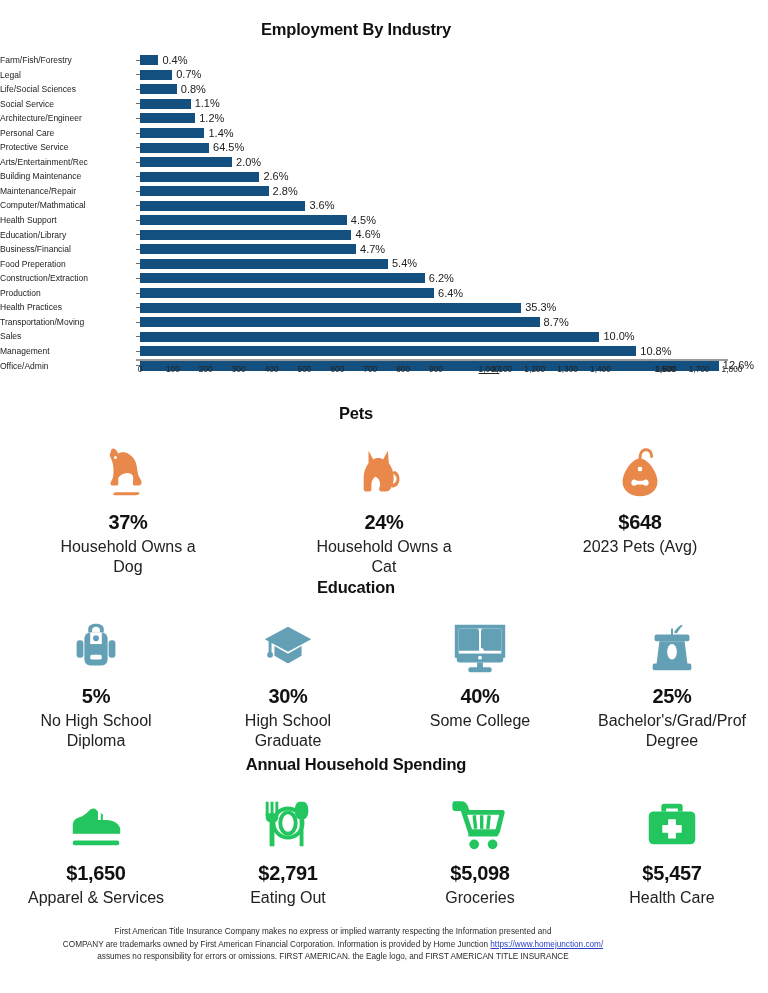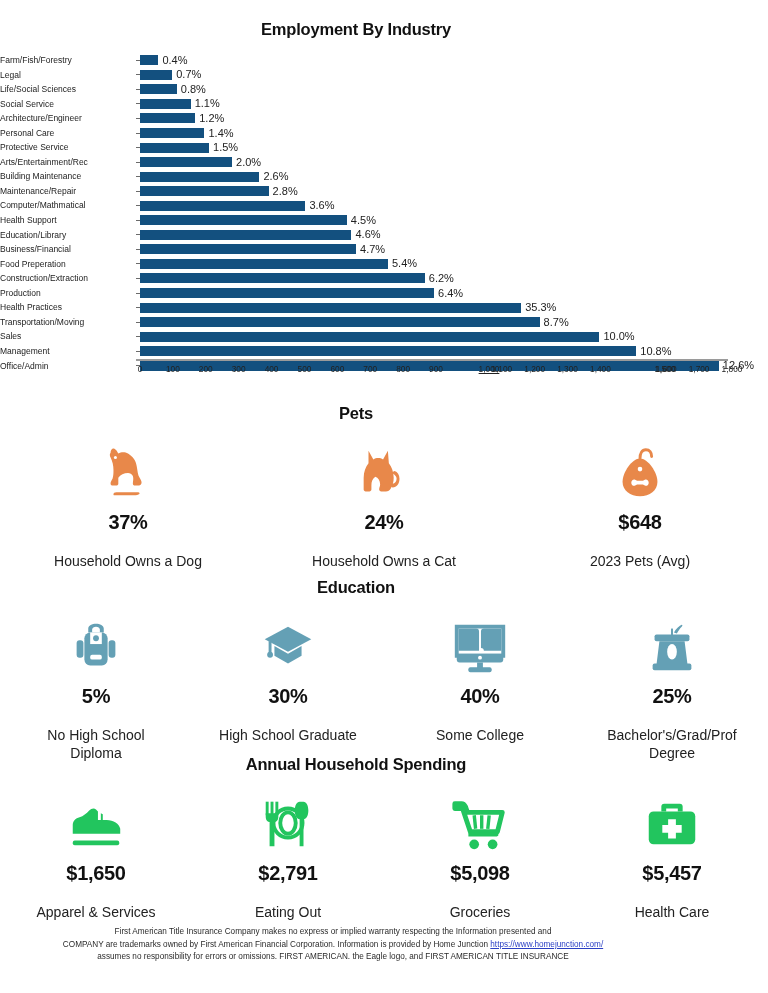--- a/index.html
+++ b/index.html
@@ -48,21 +48,21 @@
 
   
   .stat-section { position:absolute; left:0; width:712px; }
   .stat-row { display:flex; width:768px; }
   .stat-cell { flex:1; display:flex; flex-direction:column; align-items:center; }
   .stat-icon { height:66px; display:flex; align-items:flex-end; justify-content:center; }
   .stat-value {
     font-size:20px; font-weight:bold; color:#111; margin-top:8px; letter-spacing:-0.3px;
   }
   .stat-label {
-    font-size:14px; color:#222; text-align:center; margin-top:19px; line-height:1.25;
+    font-size:16px; color:#222; text-align:center; margin-top:3px; line-height:1.25;
     max-width:150px;
   }
 
   
   #footer { position:absolute; left:0; top:926px; width:666px; text-align:center; }
   .foot-line { font-size:8.2px; color:#2b2b2b; line-height:1.55; }
   .foot-link { color:#2a3fc4; text-decoration:underline; font-size:8.2px; }
 </style>
 </head>
 <body>
@@ -119,21 +119,21 @@
             <div class="bar-area">
               <div class="bar" style="width: 64.4622px; background: rgb(19, 80, 127);"></div>
               <div class="bar-val">1.4%</div>
             </div>
           </div>
           <div class="row">
             <div class="cat-label">Protective Service</div>
             <div class="tick-mark"></div>
             <div class="bar-area">
               <div class="bar" style="width: 69.0667px; background: rgb(19, 80, 127);"></div>
-              <div class="bar-val">1.5%</div>
+              <div class="bar-val">64.5%</div>
             </div>
           </div>
           <div class="row">
             <div class="cat-label">Arts/Entertainment/Rec</div>
             <div class="tick-mark"></div>
             <div class="bar-area">
               <div class="bar" style="width: 92.0889px; background: rgb(19, 80, 127);"></div>
               <div class="bar-val">2.0%</div>
             </div>
           </div>

